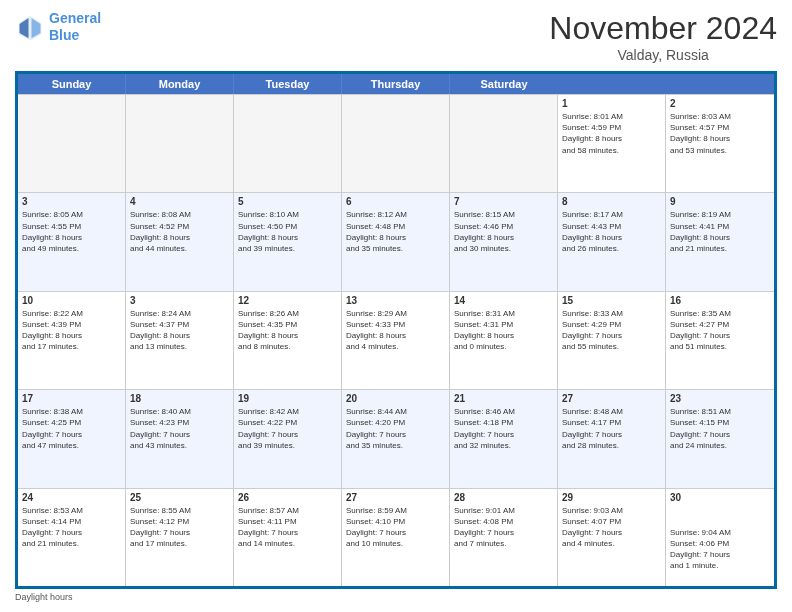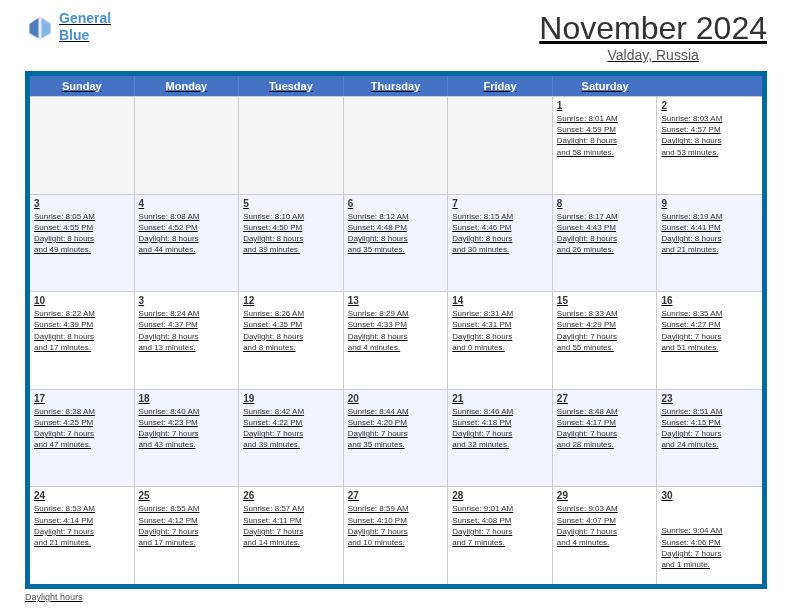--- a/index.html
+++ b/index.html
@@ -6,24 +6,23 @@
     body {
       font-family: Arial, sans-serif;
       background: #fff;
       width: 792px;
       height: 612px;
       overflow: hidden;
     }
     .page {
       width: 792px;
       height: 612px;
-      padding: 10px 25px;
+      padding: 10px 15px;
       display: flex;
       flex-direction: column;
-      text-decoration: underline;
     }
     .header {
       display: flex;
       justify-content: space-between;
       align-items: flex-start;
       margin-bottom: 8px;
     }
     .logo {
       display: flex;
       align-items: center;
@@ -51,21 +50,21 @@
       font-weight: normal;
     }
     .subtitle {
       font-size: 14px;
       color: #555;
     }
     .calendar {
       flex: 1;
       display: flex;
       flex-direction: column;
-      border: 5px solid #0369a1;
+      border: 3px solid #0369a1;
     }
     .cal-header-row {
       display: grid;
       grid-template-columns: repeat(7, 1fr);
       background: #4472c4;
     }
     .cal-header-cell {
       color: #fff;
       font-size: 11px;
       font-weight: bold;
@@ -135,21 +134,20 @@
       <div class="subtitle">Valday, Russia</div>
     </div>
   </div>
 
   <div class="calendar">
     <div class="cal-header-row">
       <div class="cal-header-cell">Sunday</div>
       <div class="cal-header-cell">Monday</div>
       <div class="cal-header-cell">Tuesday</div>
       <div class="cal-header-cell">Thursday</div>
-      <div class="cal-header-cell">Friday</div>
       <div class="cal-header-cell">Saturday</div>
     </div>
     <div class="cal-body" id="cal-body">
     <div class="cal-row">
           <div class="cal-cell empty"></div>
           <div class="cal-cell empty"></div>
           <div class="cal-cell empty"></div>
           <div class="cal-cell empty"></div>
           <div class="cal-cell empty"></div>
           <div class="cal-cell">

